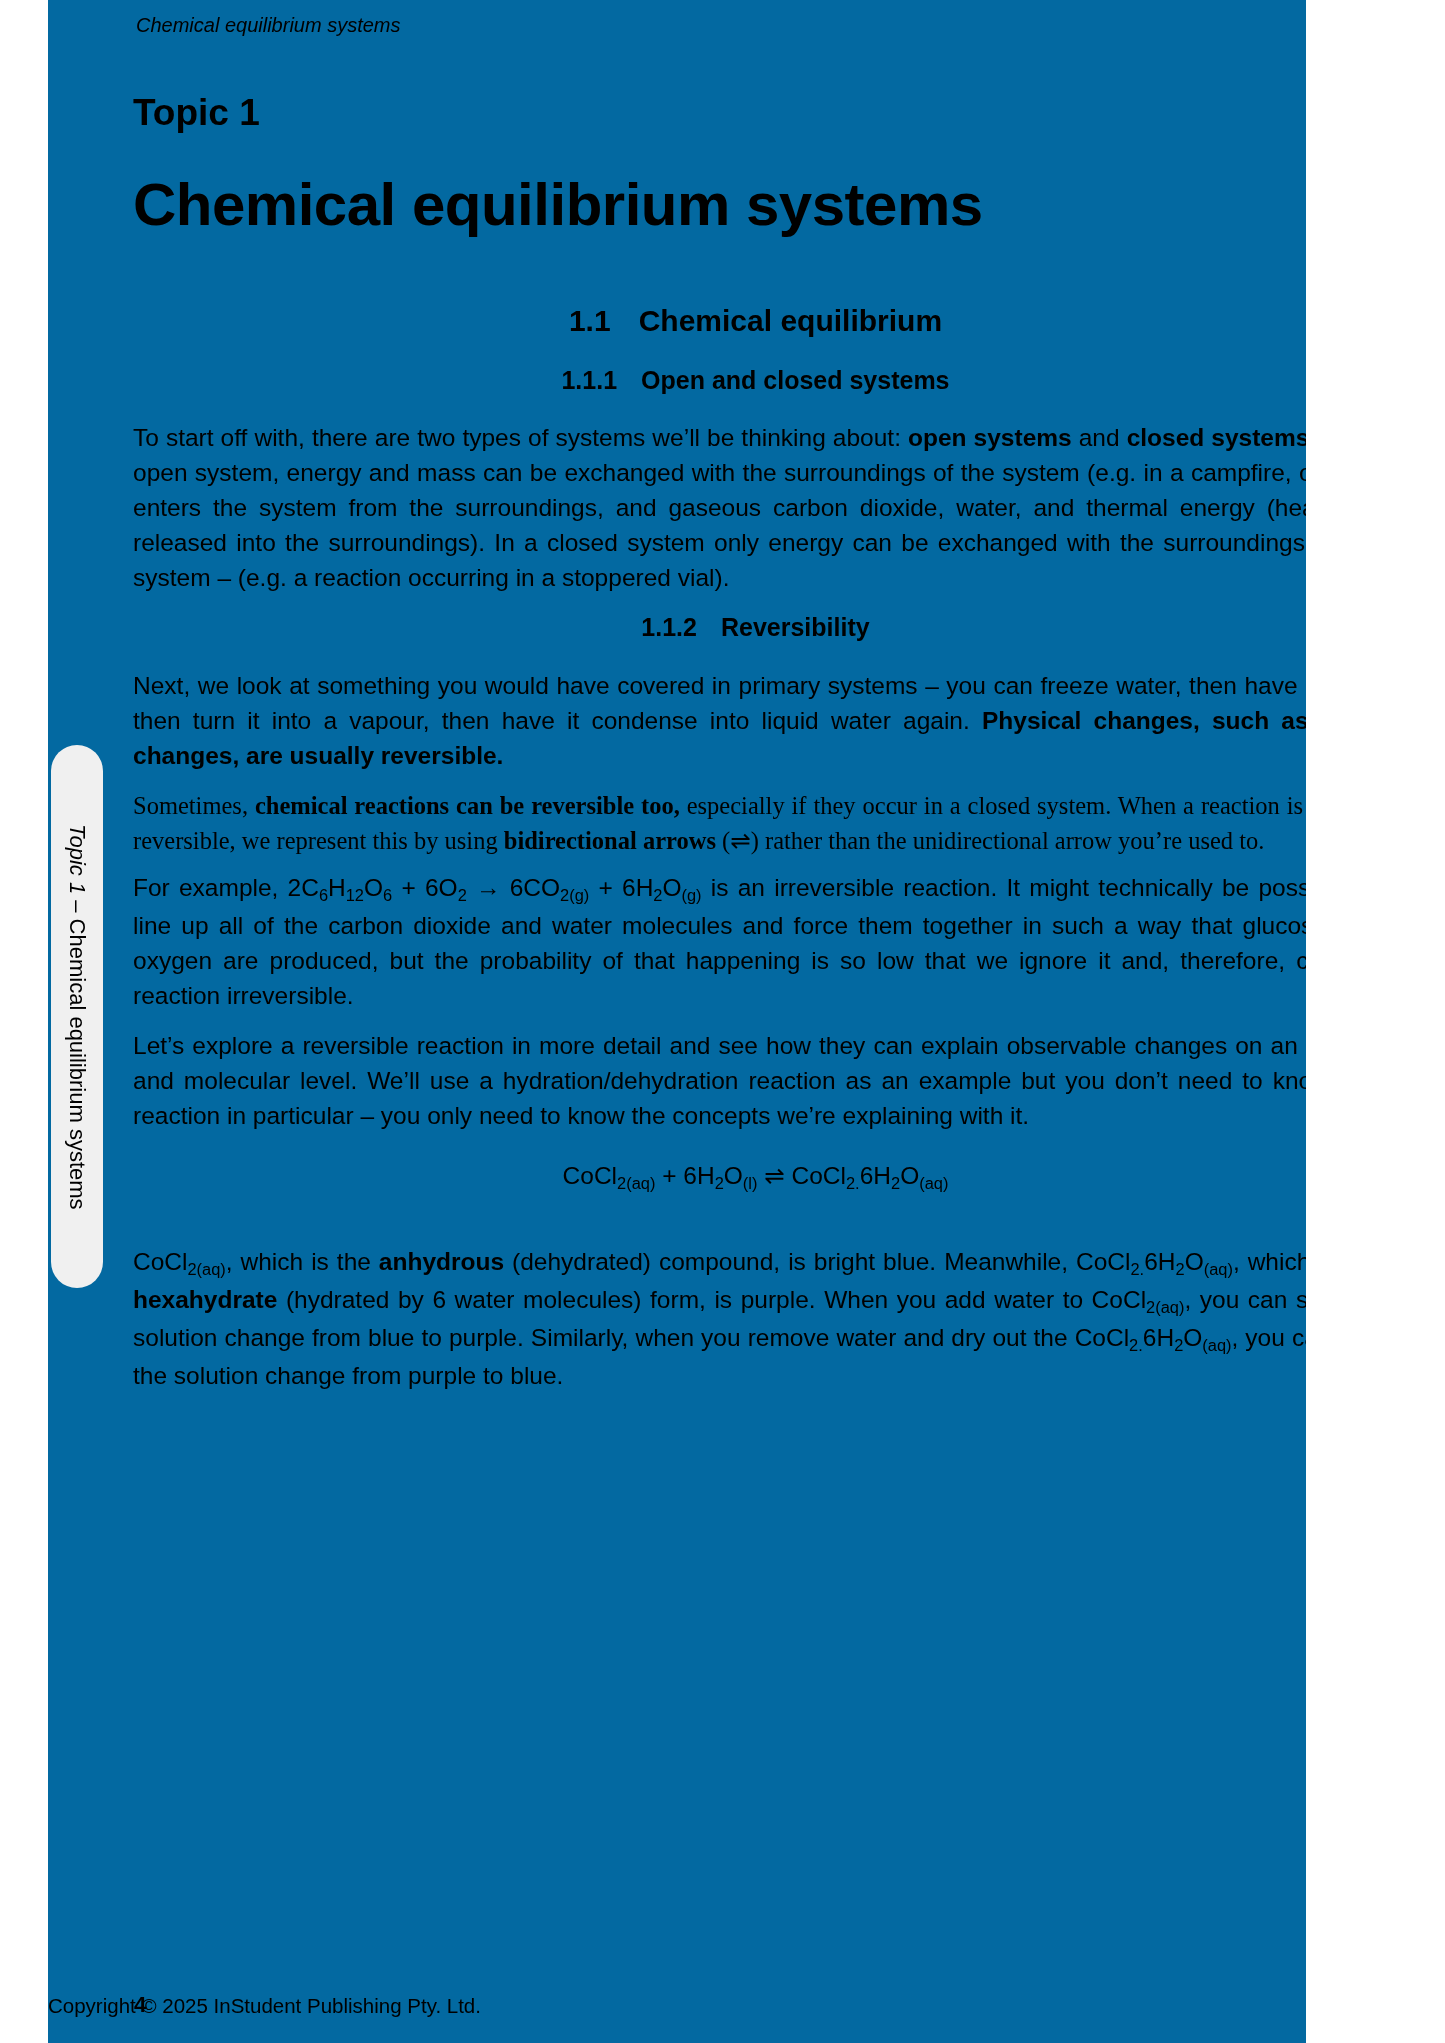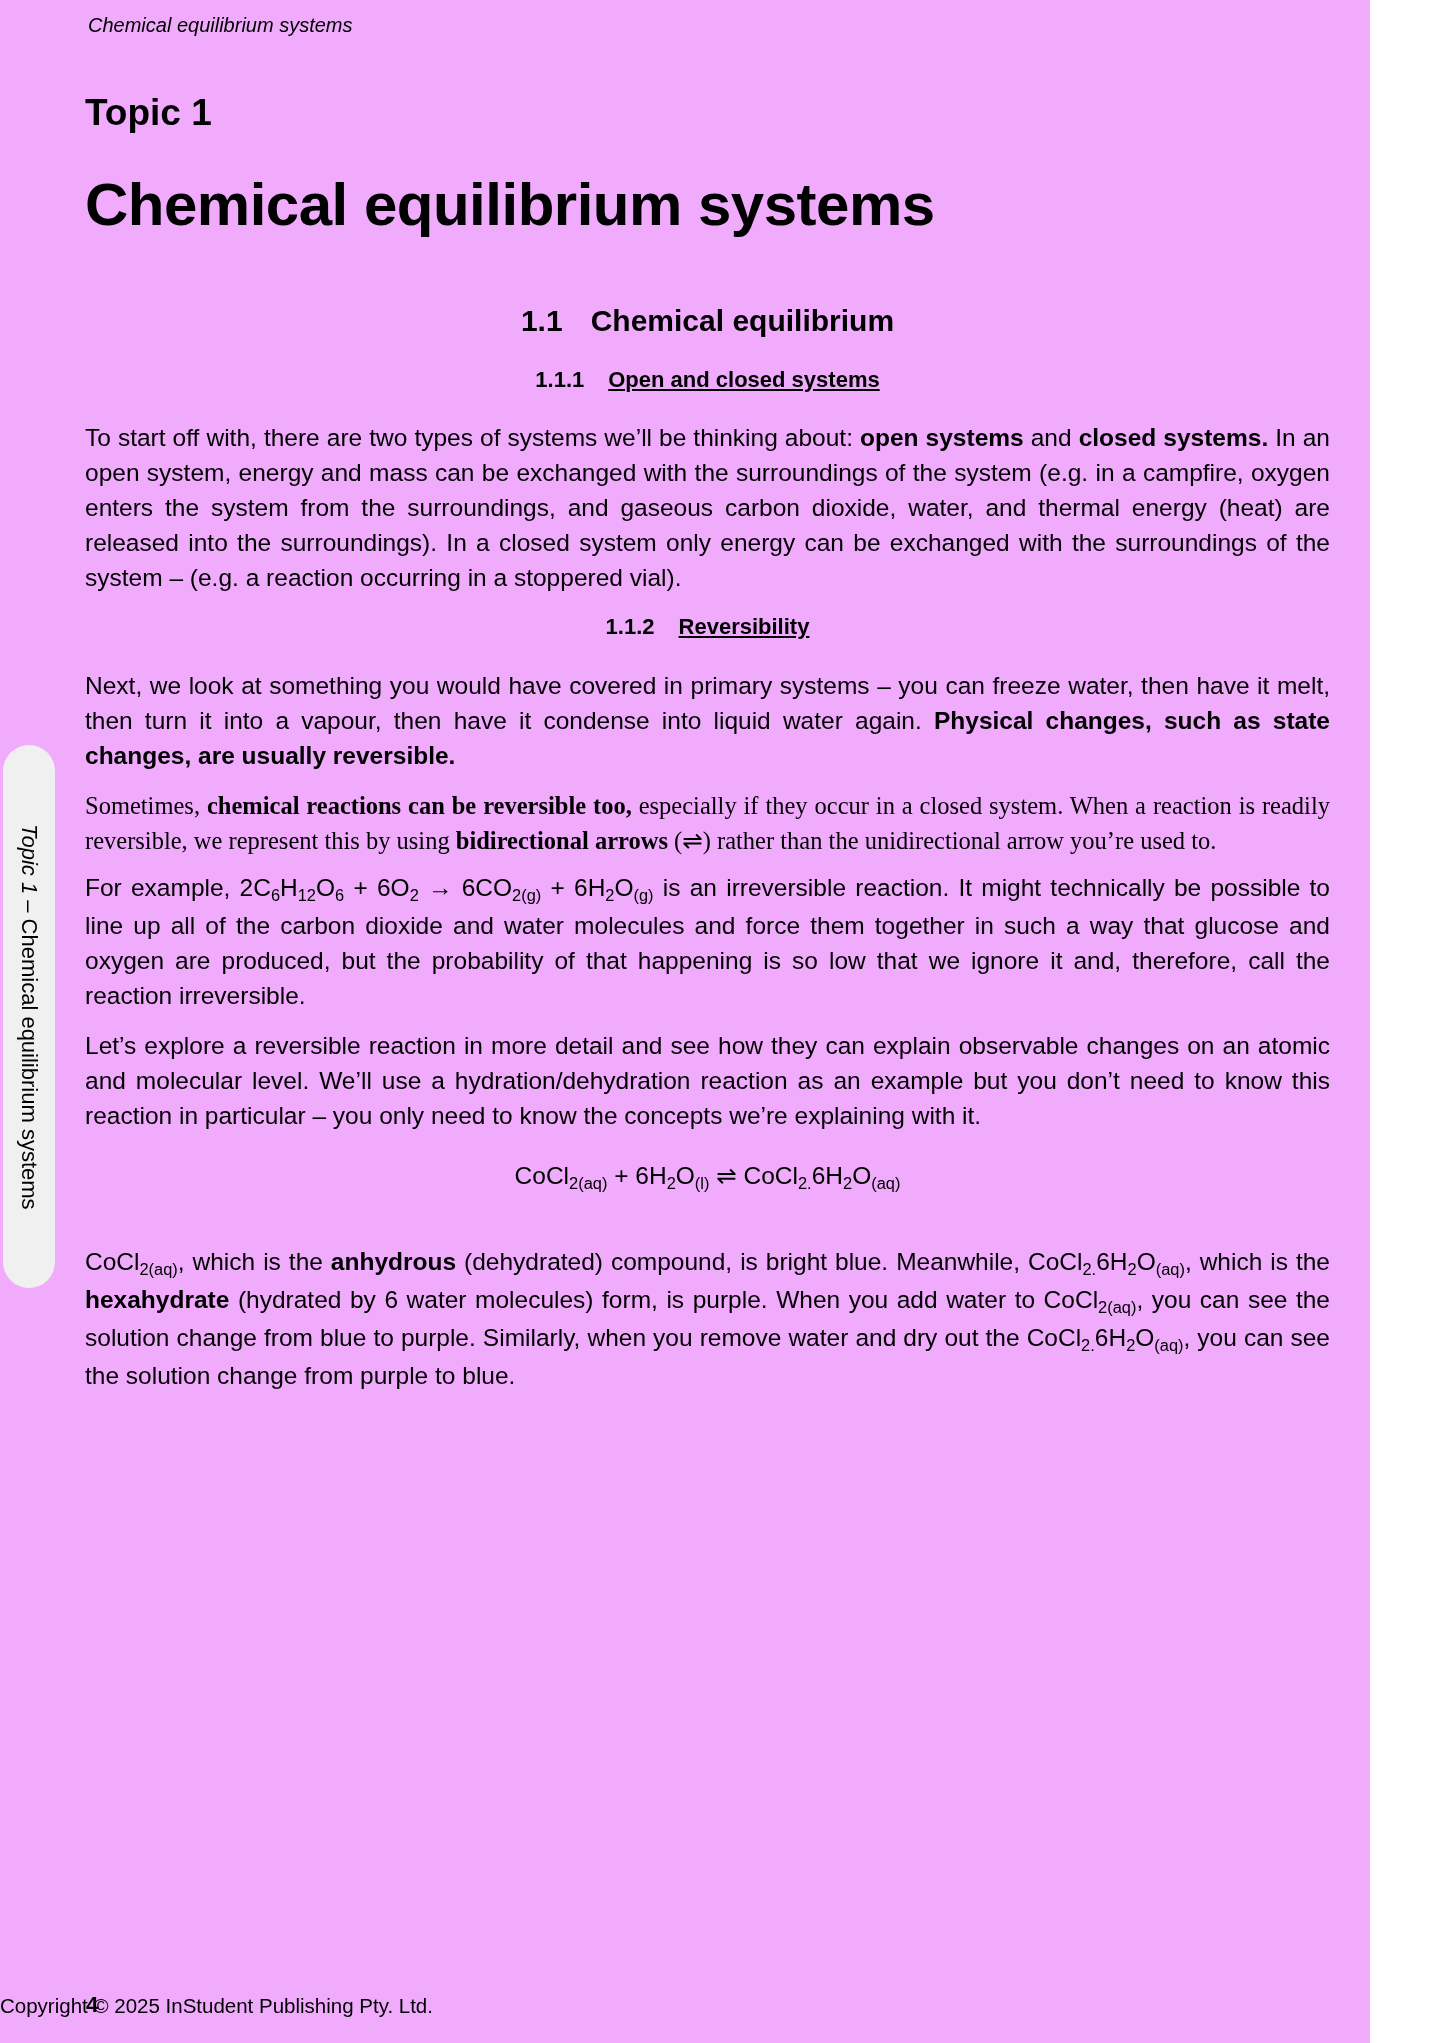--- a/index.html
+++ b/index.html
@@ -1,23 +1,24 @@
 <!DOCTYPE html>
 <html><head>
 <meta charset="utf-8">
 <style>
   html, body { margin: 0; padding: 0; background: #ffffff; }
   .page {
     position: relative;
-    width: 1370px;
+    width: 1258px;
     height: 2043px;
-    background: #f0abfc;
+    background: #0369a1;
     color: #000000;
     font-family: "Liberation Sans", "DejaVu Sans", sans-serif;
     overflow: hidden;
+    margin-left: 48px;
   }
   .running-head {
     position: absolute;
     left: 88px;
     top: 14px;
     font-size: 20px;
     font-style: italic;
   }
   .topic-label {
     position: absolute;
@@ -45,21 +46,21 @@
     text-align: justify;
   }
   .body-col p { margin: 0; }
   h2.sec, h3.sec {
     margin: 0;
     text-align: center;
     font-weight: bold;
     white-space: nowrap;
   }
   h2.sec { font-size: 30px; line-height: 36px; }
-  h3.sec { font-size: 22px; line-height: 30px; text-decoration: underline; }
+  h3.sec { font-size: 25px; line-height: 30px; }
   h2.sec .sec-num { display: inline-block; margin-right: 28px; }
   h3.sec .sec-num { display: inline-block; margin-right: 24px; }
   .mt-h2      { margin-top: 6px !important; }
   .mt-h3a     { margin-top: 26px !important; }
   .mt-paraA   { margin-top: 25px !important; }
   .mt-h3b     { margin-top: 17px !important; }
   .mt-paraB   { margin-top: 26px !important; }
   .mt-paraC   { margin-top: 15px !important; font-family: Liberation Serif, serif; }
   .mt-paraD   { margin-top: 12px !important; }
   .mt-paraE   { margin-top: 15px !important; }

